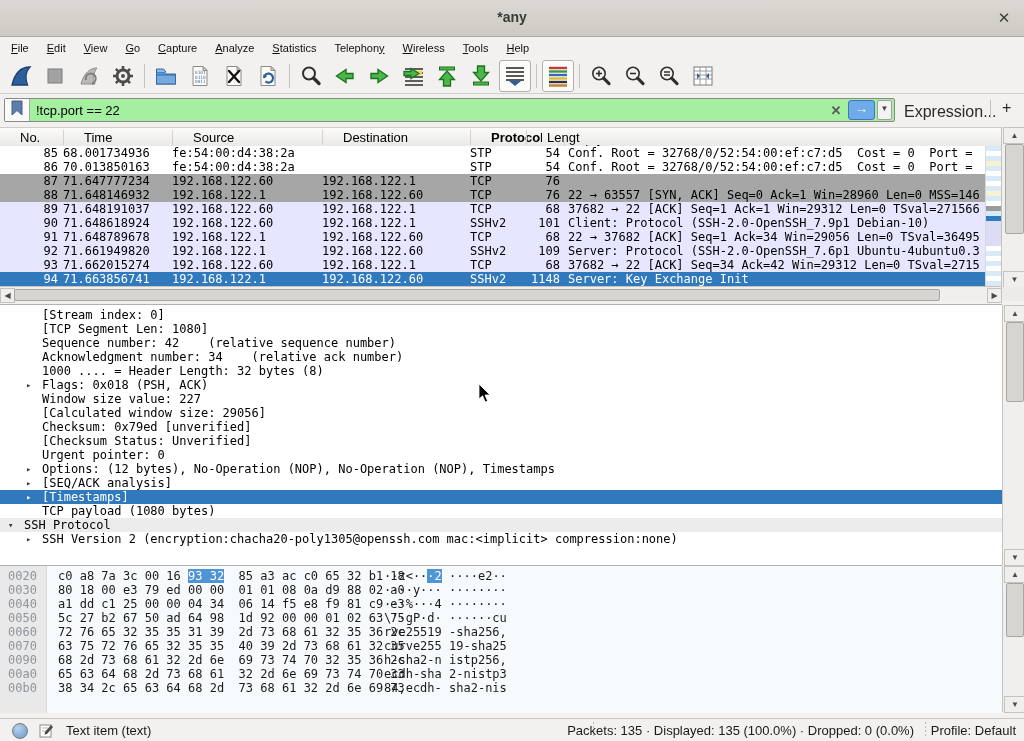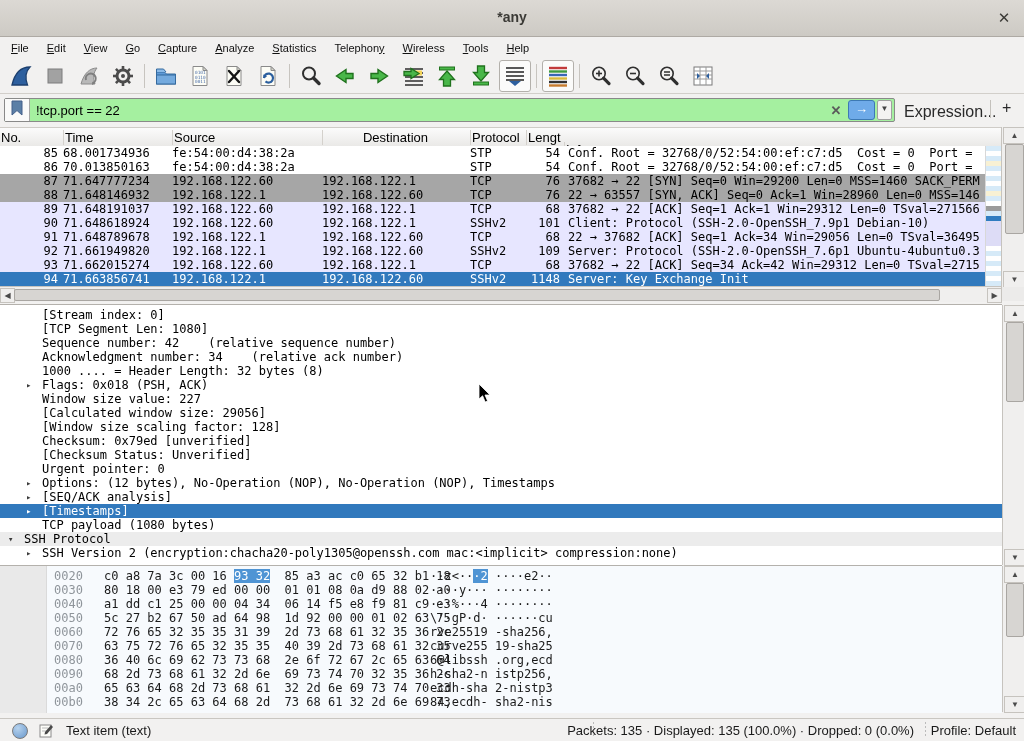--- a/index.html
+++ b/index.html
@@ -49,21 +49,21 @@
     margin-right:2px;text-align:center;line-height:16px;font-size:8px;color:#444;background:#f4f3f2}
   .expression-label{position:absolute;left:904px;top:9px;font-size:16px;color:#2a2a2a}
   .expr-sep{position:absolute;left:990px;top:6px;width:1px;height:18px;background:#c4c1bc}
   .filter-plus{position:absolute;left:1002px;top:5px;font-size:16px;color:#2a2a2a}
 
   
   .pl-header{position:absolute;left:0;top:127px;width:1001px;height:19px;
     background:linear-gradient(#fbfbfb,#e9e8e6);border-top:1px solid #cfccc7;
     border-bottom:1px solid #c2bfba;font-size:13px;color:#000}
   .pl-h-cell{position:absolute;top:2px;white-space:nowrap;overflow:hidden;
-    border-left:1px solid #d4d1cc;padding-left:1px;height:15px}
+    border-left:1px solid #d4d1cc;padding-left:20px;height:15px}
   .pl-rows{position:absolute;left:0;top:146px;width:1001px;height:140px;background:#fff;overflow:hidden}
   .pl-row{position:relative;height:14px;font-size:12px;line-height:14px;white-space:pre}
   .pl-row span{position:absolute;top:0}
   .c-no{left:0;width:58px;text-align:right}
   .c-time{left:63px}
   .c-src{left:172px}
   .c-dst{left:322px}
   .c-proto{left:470px}
   .c-len{left:496px;width:64px;text-align:right}
   .c-info{left:568px;width:417px;overflow:hidden}
@@ -384,29 +384,29 @@
   </div>
   <div class="expression-label">Expression...</div>
   <div class="expr-sep"></div>
   <div class="filter-plus">+</div>
 </div>
 
 <div class="pl-header">
     <div class="pl-h-cell" style="left: 0px; width: 58px; border-left: none;">No.</div>
     <div class="pl-h-cell" style="left: 63px; width: 104px;">Time</div>
     <div class="pl-h-cell" style="left: 172px; width: 145px;">Source</div>
-    <div class="pl-h-cell" style="left: 322px; width: 143px; text-align: center;">Destination</div>
-    <div class="pl-h-cell" style="left: 470px; width: 51px;">Protocol</div>
+    <div class="pl-h-cell" style="left: 322px; width: 143px;">Destination</div>
+    <div class="pl-h-cell" style="left: 470px; width: 51px; font-weight: bold;">Protocol</div>
     <div class="pl-h-cell" style="left: 526px; width: 33px;">Length</div>
     <div class="pl-h-cell" style="left: 564px; width: 416px; margin-top: 12px;">Info</div>
   </div>
 <div class="pl-rows mono">
     <div class="pl-row r-white"><span class="c-no">85</span><span class="c-time">68.001734936</span><span class="c-src">fe:54:00:d4:38:2a</span><span class="c-dst"></span><span class="c-proto">STP</span><span class="c-len">54</span><span class="c-info">Conf. Root = 32768/0/52:54:00:ef:c7:d5  Cost = 0  Port = </span></div>
     <div class="pl-row r-white"><span class="c-no">86</span><span class="c-time">70.013850163</span><span class="c-src">fe:54:00:d4:38:2a</span><span class="c-dst"></span><span class="c-proto">STP</span><span class="c-len">54</span><span class="c-info">Conf. Root = 32768/0/52:54:00:ef:c7:d5  Cost = 0  Port = </span></div>
-    <div class="pl-row r-gray"><span class="c-no">87</span><span class="c-time">71.647777234</span><span class="c-src">192.168.122.60</span><span class="c-dst">192.168.122.1</span><span class="c-proto">TCP</span><span class="c-len">76</span><span class="c-info">37682 → 22 [SYN] Seq=0 Win=29200 Len=0 MSS=1460 SACK_PERM</span></div>
+    <div class="pl-row r-gray"><span class="c-no">87</span><span class="c-time">71.647777234</span><span class="c-src">192.168.122.60</span><span class="c-dst">192.168.122.1</span><span class="c-proto">TCP</span><span class="c-len">76</span></div>
     <div class="pl-row r-gray"><span class="c-no">88</span><span class="c-time">71.648146932</span><span class="c-src">192.168.122.1</span><span class="c-dst">192.168.122.60</span><span class="c-proto">TCP</span><span class="c-len">76</span><span class="c-info">22 → 63557 [SYN, ACK] Seq=0 Ack=1 Win=28960 Len=0 MSS=146</span></div>
     <div class="pl-row r-purple"><span class="c-no">89</span><span class="c-time">71.648191037</span><span class="c-src">192.168.122.60</span><span class="c-dst">192.168.122.1</span><span class="c-proto">TCP</span><span class="c-len">68</span><span class="c-info">37682 → 22 [ACK] Seq=1 Ack=1 Win=29312 Len=0 TSval=271566</span></div>
     <div class="pl-row r-purple"><span class="c-no">90</span><span class="c-time">71.648618924</span><span class="c-src">192.168.122.60</span><span class="c-dst">192.168.122.1</span><span class="c-proto">SSHv2</span><span class="c-len">101</span><span class="c-info">Client: Protocol (SSH-2.0-OpenSSH_7.9p1 Debian-10)</span></div>
     <div class="pl-row r-purple"><span class="c-no">91</span><span class="c-time">71.648789678</span><span class="c-src">192.168.122.1</span><span class="c-dst">192.168.122.60</span><span class="c-proto">TCP</span><span class="c-len">68</span><span class="c-info">22 → 37682 [ACK] Seq=1 Ack=34 Win=29056 Len=0 TSval=36495</span></div>
     <div class="pl-row r-purple"><span class="c-no">92</span><span class="c-time">71.661949820</span><span class="c-src">192.168.122.1</span><span class="c-dst">192.168.122.60</span><span class="c-proto">SSHv2</span><span class="c-len">109</span><span class="c-info">Server: Protocol (SSH-2.0-OpenSSH_7.6p1 Ubuntu-4ubuntu0.3</span></div>
     <div class="pl-row r-purple"><span class="c-no">93</span><span class="c-time">71.662015274</span><span class="c-src">192.168.122.60</span><span class="c-dst">192.168.122.1</span><span class="c-proto">TCP</span><span class="c-len">68</span><span class="c-info">37682 → 22 [ACK] Seq=34 Ack=42 Win=29312 Len=0 TSval=2715</span></div>
     <div class="pl-row r-sel"><span class="c-no">94</span><span class="c-time">71.663856741</span><span class="c-src">192.168.122.1</span><span class="c-dst">192.168.122.60</span><span class="c-proto">SSHv2</span><span class="c-len">1148</span><span class="c-info">Server: Key Exchange Init</span></div>
   </div>
 <div class="minimap">
     <div class="mm-stripe" style="height: 5px; background: rgb(214, 234, 248);"></div>
@@ -453,47 +453,45 @@
 
 <div class="detail" style="padding-top: 3px;">
     <div class="detail-line i1"><span class="dl-text">[Stream index: 0]</span></div>
     <div class="detail-line i1"><span class="dl-text">[TCP Segment Len: 1080]</span></div>
     <div class="detail-line i1"><span class="dl-text">Sequence number: 42    (relative sequence number)</span></div>
     <div class="detail-line i1"><span class="dl-text">Acknowledgment number: 34    (relative ack number)</span></div>
     <div class="detail-line i1"><span class="dl-text">1000 .... = Header Length: 32 bytes (8)</span></div>
     <div class="detail-line i1"><span class="dl-arrow">▸</span><span class="dl-text">Flags: 0x018 (PSH, ACK)</span></div>
     <div class="detail-line i1"><span class="dl-text">Window size value: 227</span></div>
     <div class="detail-line i1"><span class="dl-text">[Calculated window size: 29056]</span></div>
-    <div class="detail-line i1"><span class="dl-text">[Window size scaling factor: 128]</span></div>
     <div class="detail-line i1"><span class="dl-text">Checksum: 0x79ed [unverified]</span></div>
     <div class="detail-line i1"><span class="dl-text">[Checksum Status: Unverified]</span></div>
     <div class="detail-line i1"><span class="dl-text">Urgent pointer: 0</span></div>
     <div class="detail-line i1"><span class="dl-arrow">▸</span><span class="dl-text">Options: (12 bytes), No-Operation (NOP), No-Operation (NOP), Timestamps</span></div>
     <div class="detail-line i1"><span class="dl-arrow">▸</span><span class="dl-text">[SEQ/ACK analysis]</span></div>
     <div class="detail-line i1 sel"><span class="dl-arrow">▸</span><span class="dl-text">[Timestamps]</span></div>
     <div class="detail-line i1"><span class="dl-text">TCP payload (1080 bytes)</span></div>
     <div class="detail-line i0 stripe"><span class="dl-arrow">▾</span><span class="dl-text">SSH Protocol</span></div>
     <div class="detail-line i1"><span class="dl-arrow">▸</span><span class="dl-text">SSH Version 2 (encryption:chacha20-poly1305@openssh.com mac:&lt;implicit&gt; compression:none)</span></div>
   </div>
 <div class="dt-vscroll sb sb-v">
   <div class="sb-arrow" style="left:1px;top:0;width:20px;height:15px">▲</div>
   <div class="sb-thumb" style="left:3px;top:17px;width:16px;height:78px"></div>
   <div class="sb-arrow" style="left:1px;top:244px;width:20px;height:15px">▼</div>
 </div>
 
 <div class="hexpane">
   <div class="hex-offcol"></div>
-  <div class="hex-rows" style="position: relative; padding-top: 3px; padding-left: 46px;">
+  <div class="hex-rows" style="position: relative; padding-top: 3px;">
       <div class="hex-row"><span class="hx-off">0020</span><span class="hx-hex">c0 a8 7a 3c 00 16 <span class="hl">93 32</span>  85 a3 ac c0 65 32 b1 18</span><span class="hx-ascii">··z&lt;··<span class="hl">·2</span> ····e2··</span></div>
       <div class="hex-row"><span class="hx-off">0030</span><span class="hx-hex">80 18 00 e3 79 ed 00 00  01 01 08 0a d9 88 02 a0</span><span class="hx-ascii">····y··· ········</span></div>
       <div class="hex-row"><span class="hx-off">0040</span><span class="hx-hex">a1 dd c1 25 00 00 04 34  06 14 f5 e8 f9 81 c9 e3</span><span class="hx-ascii">···%···4 ········</span></div>
       <div class="hex-row"><span class="hx-off">0050</span><span class="hx-hex">5c 27 b2 67 50 ad 64 98  1d 92 00 00 01 02 63 75</span><span class="hx-ascii">\'·gP·d· ······cu</span></div>
       <div class="hex-row"><span class="hx-off">0060</span><span class="hx-hex">72 76 65 32 35 35 31 39  2d 73 68 61 32 35 36 2c</span><span class="hx-ascii">rve25519 -sha256,</span></div>
       <div class="hex-row"><span class="hx-off">0070</span><span class="hx-hex">63 75 72 76 65 32 35 35  40 39 2d 73 68 61 32 35</span><span class="hx-ascii">curve255 19-sha25</span></div>
-      <div class="hex-row"><span class="hx-off">0080</span><span class="hx-hex">36 40 6c 69 62 73 73 68  2e 6f 72 67 2c 65 63 64</span><span class="hx-ascii">6@libssh .org,ecd</span></div>
       <div class="hex-row"><span class="hx-off">0090</span><span class="hx-hex">68 2d 73 68 61 32 2d 6e  69 73 74 70 32 35 36 2c</span><span class="hx-ascii">h-sha2-n istp256,</span></div>
       <div class="hex-row"><span class="hx-off">00a0</span><span class="hx-hex">65 63 64 68 2d 73 68 61  32 2d 6e 69 73 74 70 33</span><span class="hx-ascii">ecdh-sha 2-nistp3</span></div>
       <div class="hex-row"><span class="hx-off">00b0</span><span class="hx-hex">38 34 2c 65 63 64 68 2d  73 68 61 32 2d 6e 69 73</span><span class="hx-ascii">84,ecdh- sha2-nis</span></div>
     </div>
 </div>
 <div class="hx-vscroll sb sb-v">
   <div class="sb-arrow" style="left:1px;top:0;width:20px;height:15px">▲</div>
   <div class="sb-thumb" style="left:3px;top:17px;width:16px;height:52px"></div>
   <div class="sb-arrow" style="left:1px;top:130px;width:20px;height:15px">▼</div>
 </div>

